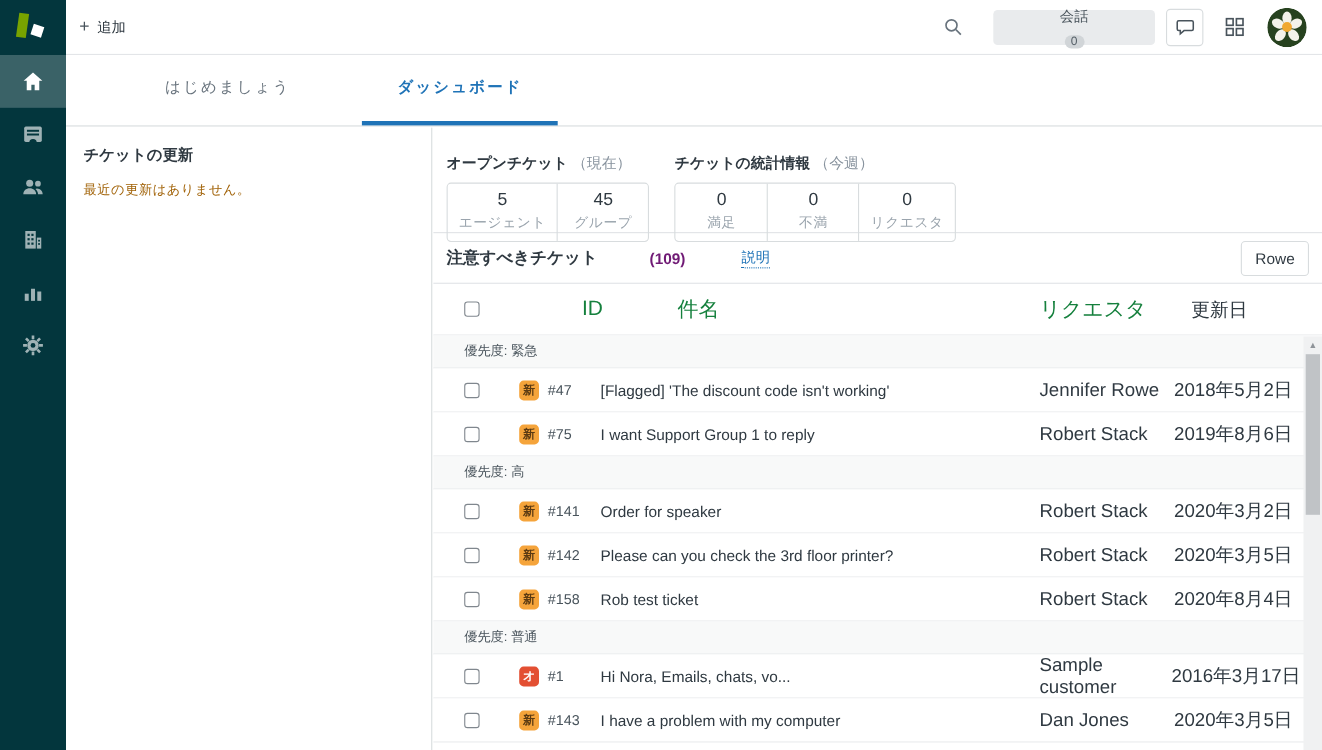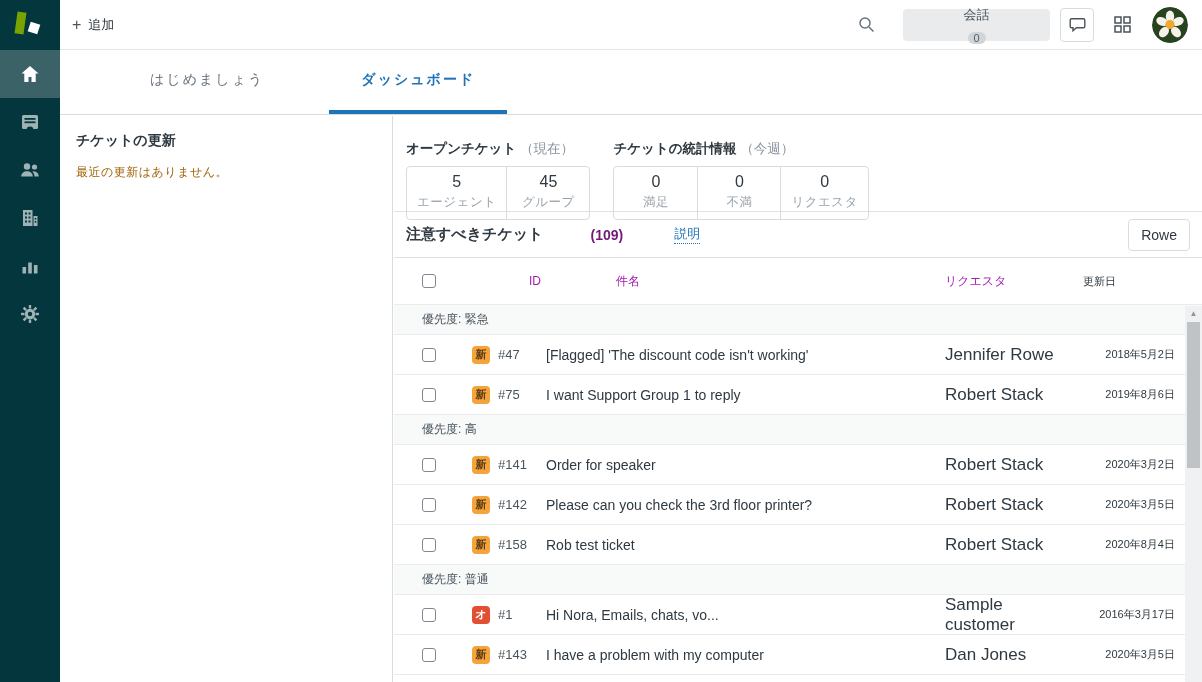--- a/index.html
+++ b/index.html
@@ -66,22 +66,22 @@
 
   .thead { height:47px; display:flex; align-items:center; font-size:13.5px; color:#3c4752; border-bottom:1px solid #E9EBED; }
   .tbody { position:relative; }
 
   .c-check { width:22px; margin-left:28px; display:flex; }
   .checkbox { width:14px; height:14px; border:1px solid #80878E; border-radius:3px; background:#fff; cursor:pointer; }
   .c-badge { width:18px; margin-left:28px; }
   .c-id { width:48px; margin-left:8px; font-size:13px; color:#49545C; }
   .c-subj { flex:1; font-size:14px; color:#2F3941; overflow:hidden; white-space:nowrap; }
   .c-req { width:120px; font-size:17px; color:#2F3941; }
-  .c-date { width:110px; margin-right:27px; text-align:right; font-size:11px; color:#2F3941; white-space:nowrap; }
-  .thead .c-id, .thead .c-subj, .thead .c-req { color:#a21caf; font-size:12px;margin-left:39px; }
+  .c-date { width:110px; margin-right:27px; text-align:right; font-size:17px; color:#2F3941; white-space:nowrap; }
+  .thead .c-id, .thead .c-subj, .thead .c-req { color:#15803d; font-size:19px;margin-left:39px; }
   .thead .c-date { text-align:left; padding-left:18px; }
 
   .group-header { height:30px; background:#F8F9F9; border-bottom:1px solid #E9EBED; display:flex;
     align-items:center; padding-left:28px; font-size:12px; color:#49545C; }
   .trow { height:40px; display:flex; align-items:center; border-bottom:1px solid #E9EBED; background:#fff; cursor:pointer; }
   .badge { width:18px; height:18px; border-radius:4px; font-size:11px; font-weight:bold;
     display:flex; align-items:center; justify-content:center; }
   .badge.new  { background:#F5A43B; color:#5b3a12; }
   .badge.open { background:#E34F32; color:#fff; }
 

